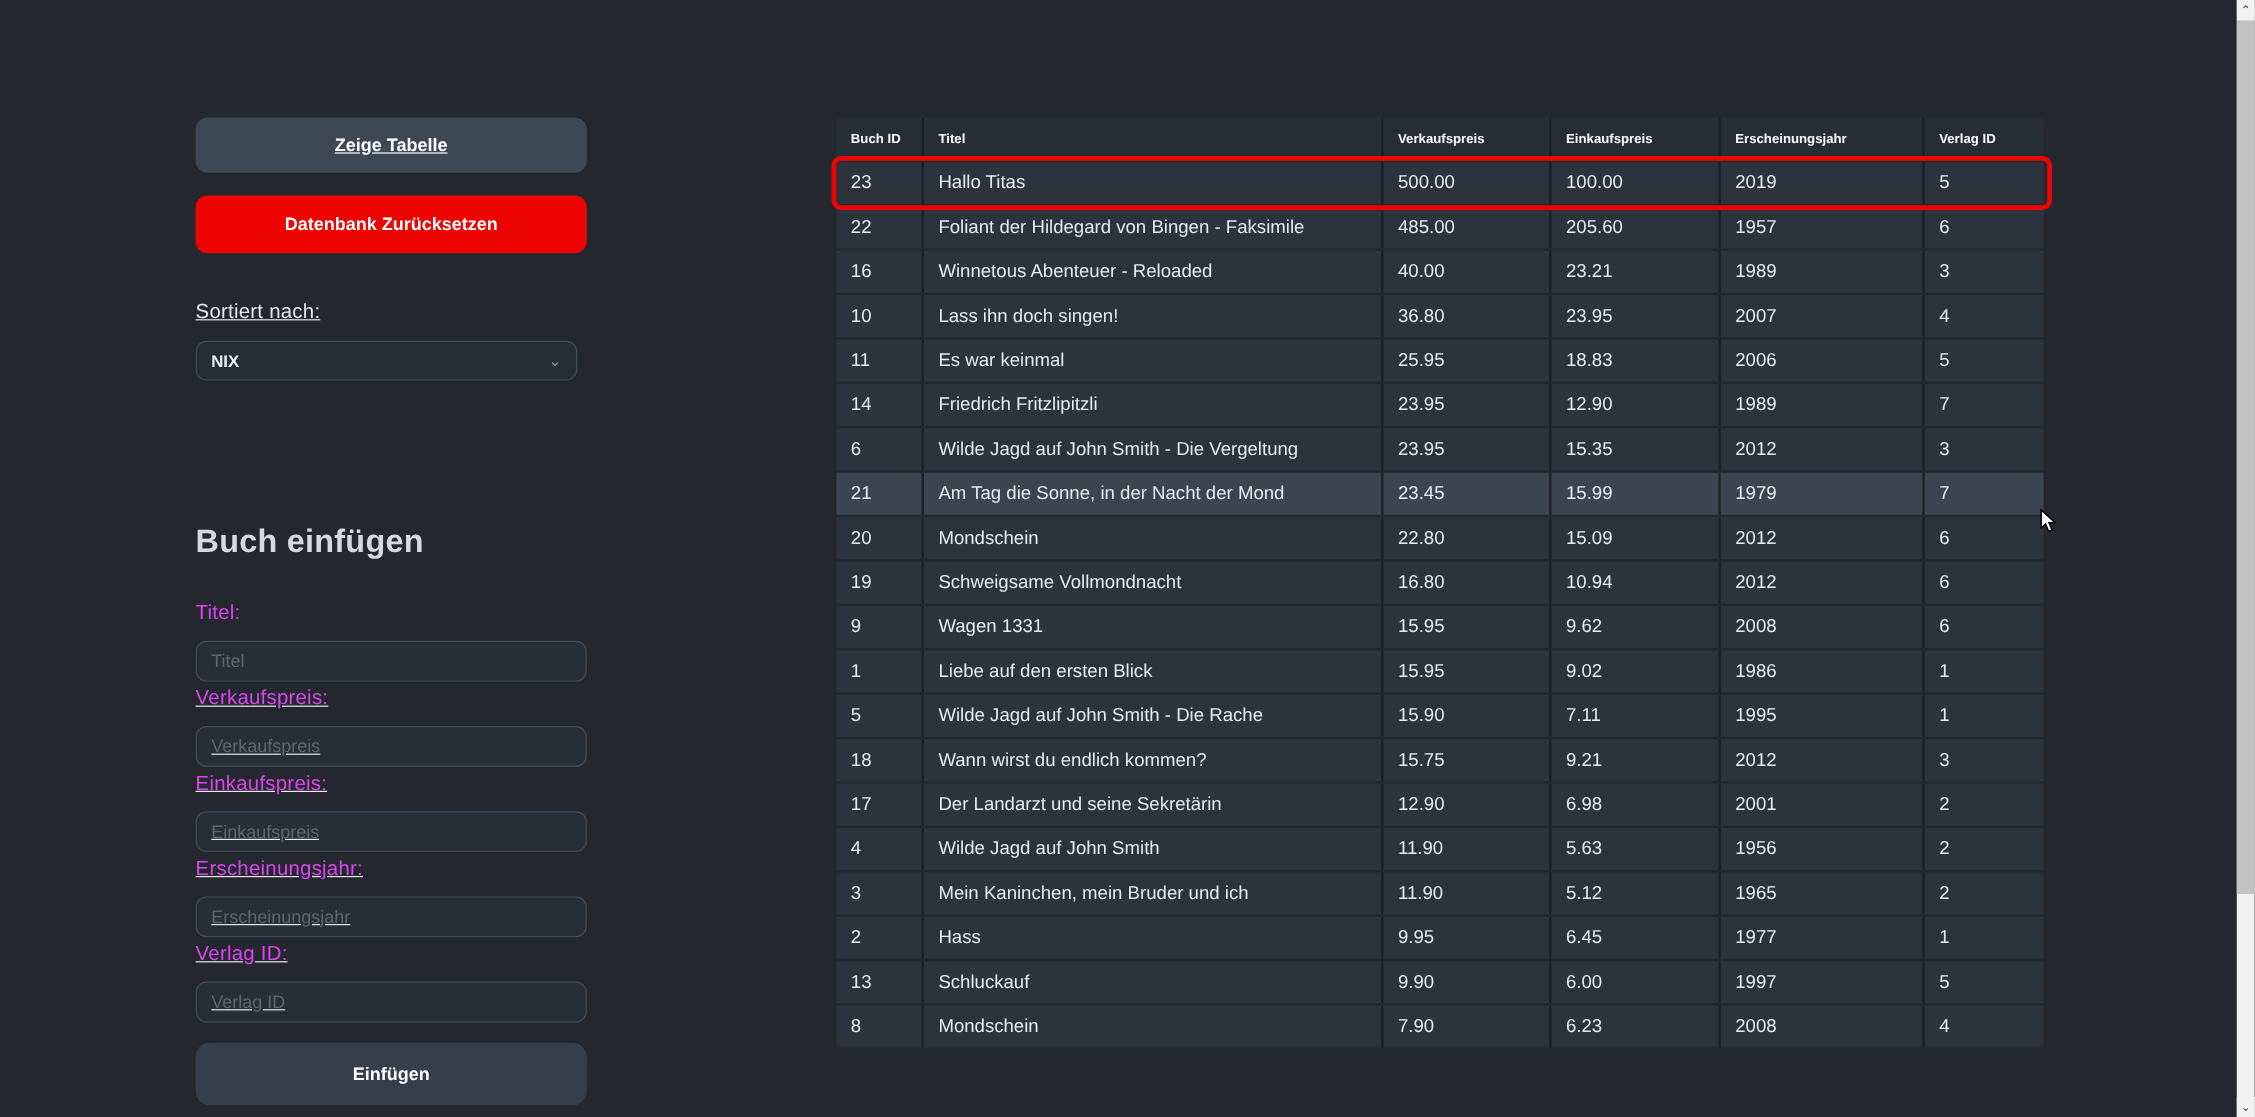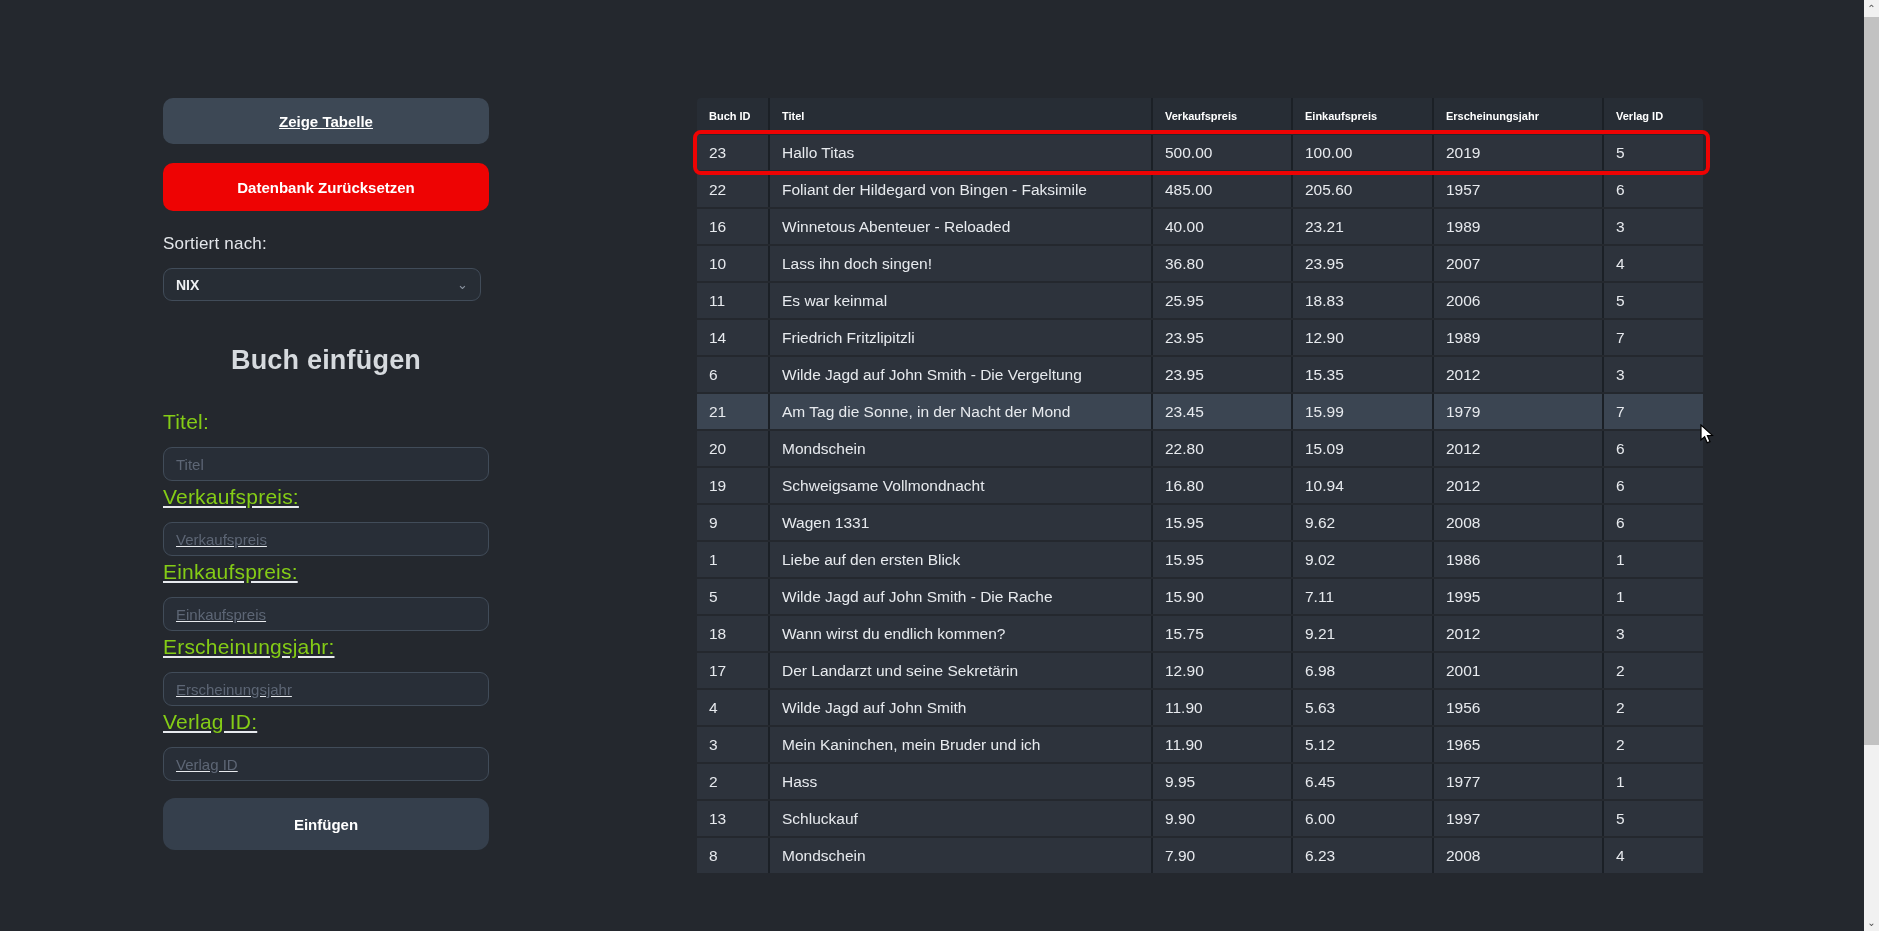--- a/index.html
+++ b/index.html
@@ -28,37 +28,37 @@
   
   .sidebar{position:absolute;left:163px;top:98px;width:326px;}
   .btn{
     display:block;width:100%;border:none;cursor:pointer;
     font-family:"Liberation Sans",sans-serif;
     font-weight:bold;color:#ffffff;font-size:15px;
     border-radius:10px;text-align:center;
   }
   .btn-show{height:46px;background:var(--btn-slate);text-decoration:underline;}
   .btn-reset{height:48px;background:var(--accent-red);margin-top:19px;}
-  .side-label{font-size:17px;color:#e3e6ea;margin-top:23px;letter-spacing:.2px;}
+  .side-label{font-size:17px;color:#e3e6ea;margin-top:39px;letter-spacing:.2px;text-decoration:underline;}
   .select-box{
     margin-top:14px;width:318px;height:33px;
     background:var(--header);
     border:1px solid var(--input-border);
     border-radius:9px;
     display:flex;align-items:center;justify-content:space-between;
     padding:0 12px;cursor:pointer;gap:24px;
   }
   .select-box .val{font-size:14px;font-weight:bold;color:#eef0f3;}
   .select-box .chev{color:#8a93a0;font-size:13px;line-height:1;}
   .form-title{
-    margin-top:44px;text-align:center;
+    margin-top:119px;
     font-size:27px;font-weight:bold;color:#d6dade;letter-spacing:.2px;
   }
   .fgroup{margin-top:0;}
-  .fgroup .flabel{font-size:21px;color:#84cc16;letter-spacing:.2px;}
+  .fgroup .flabel{font-size:17px;color:#d946ef;letter-spacing:.2px;}
   .fgroup input{
     display:block;margin-top:13px;width:326px;height:34px;
     background:var(--input-bg);
     border:1px solid var(--input-border);
     border-radius:9px;color:var(--text);
     font-family:"Liberation Sans",sans-serif;font-size:15px;
     padding:0 12px;outline:none;
   }
   .fgroup input::placeholder{color:var(--muted);opacity:1;}
   .fg-1{margin-top:34px;}

